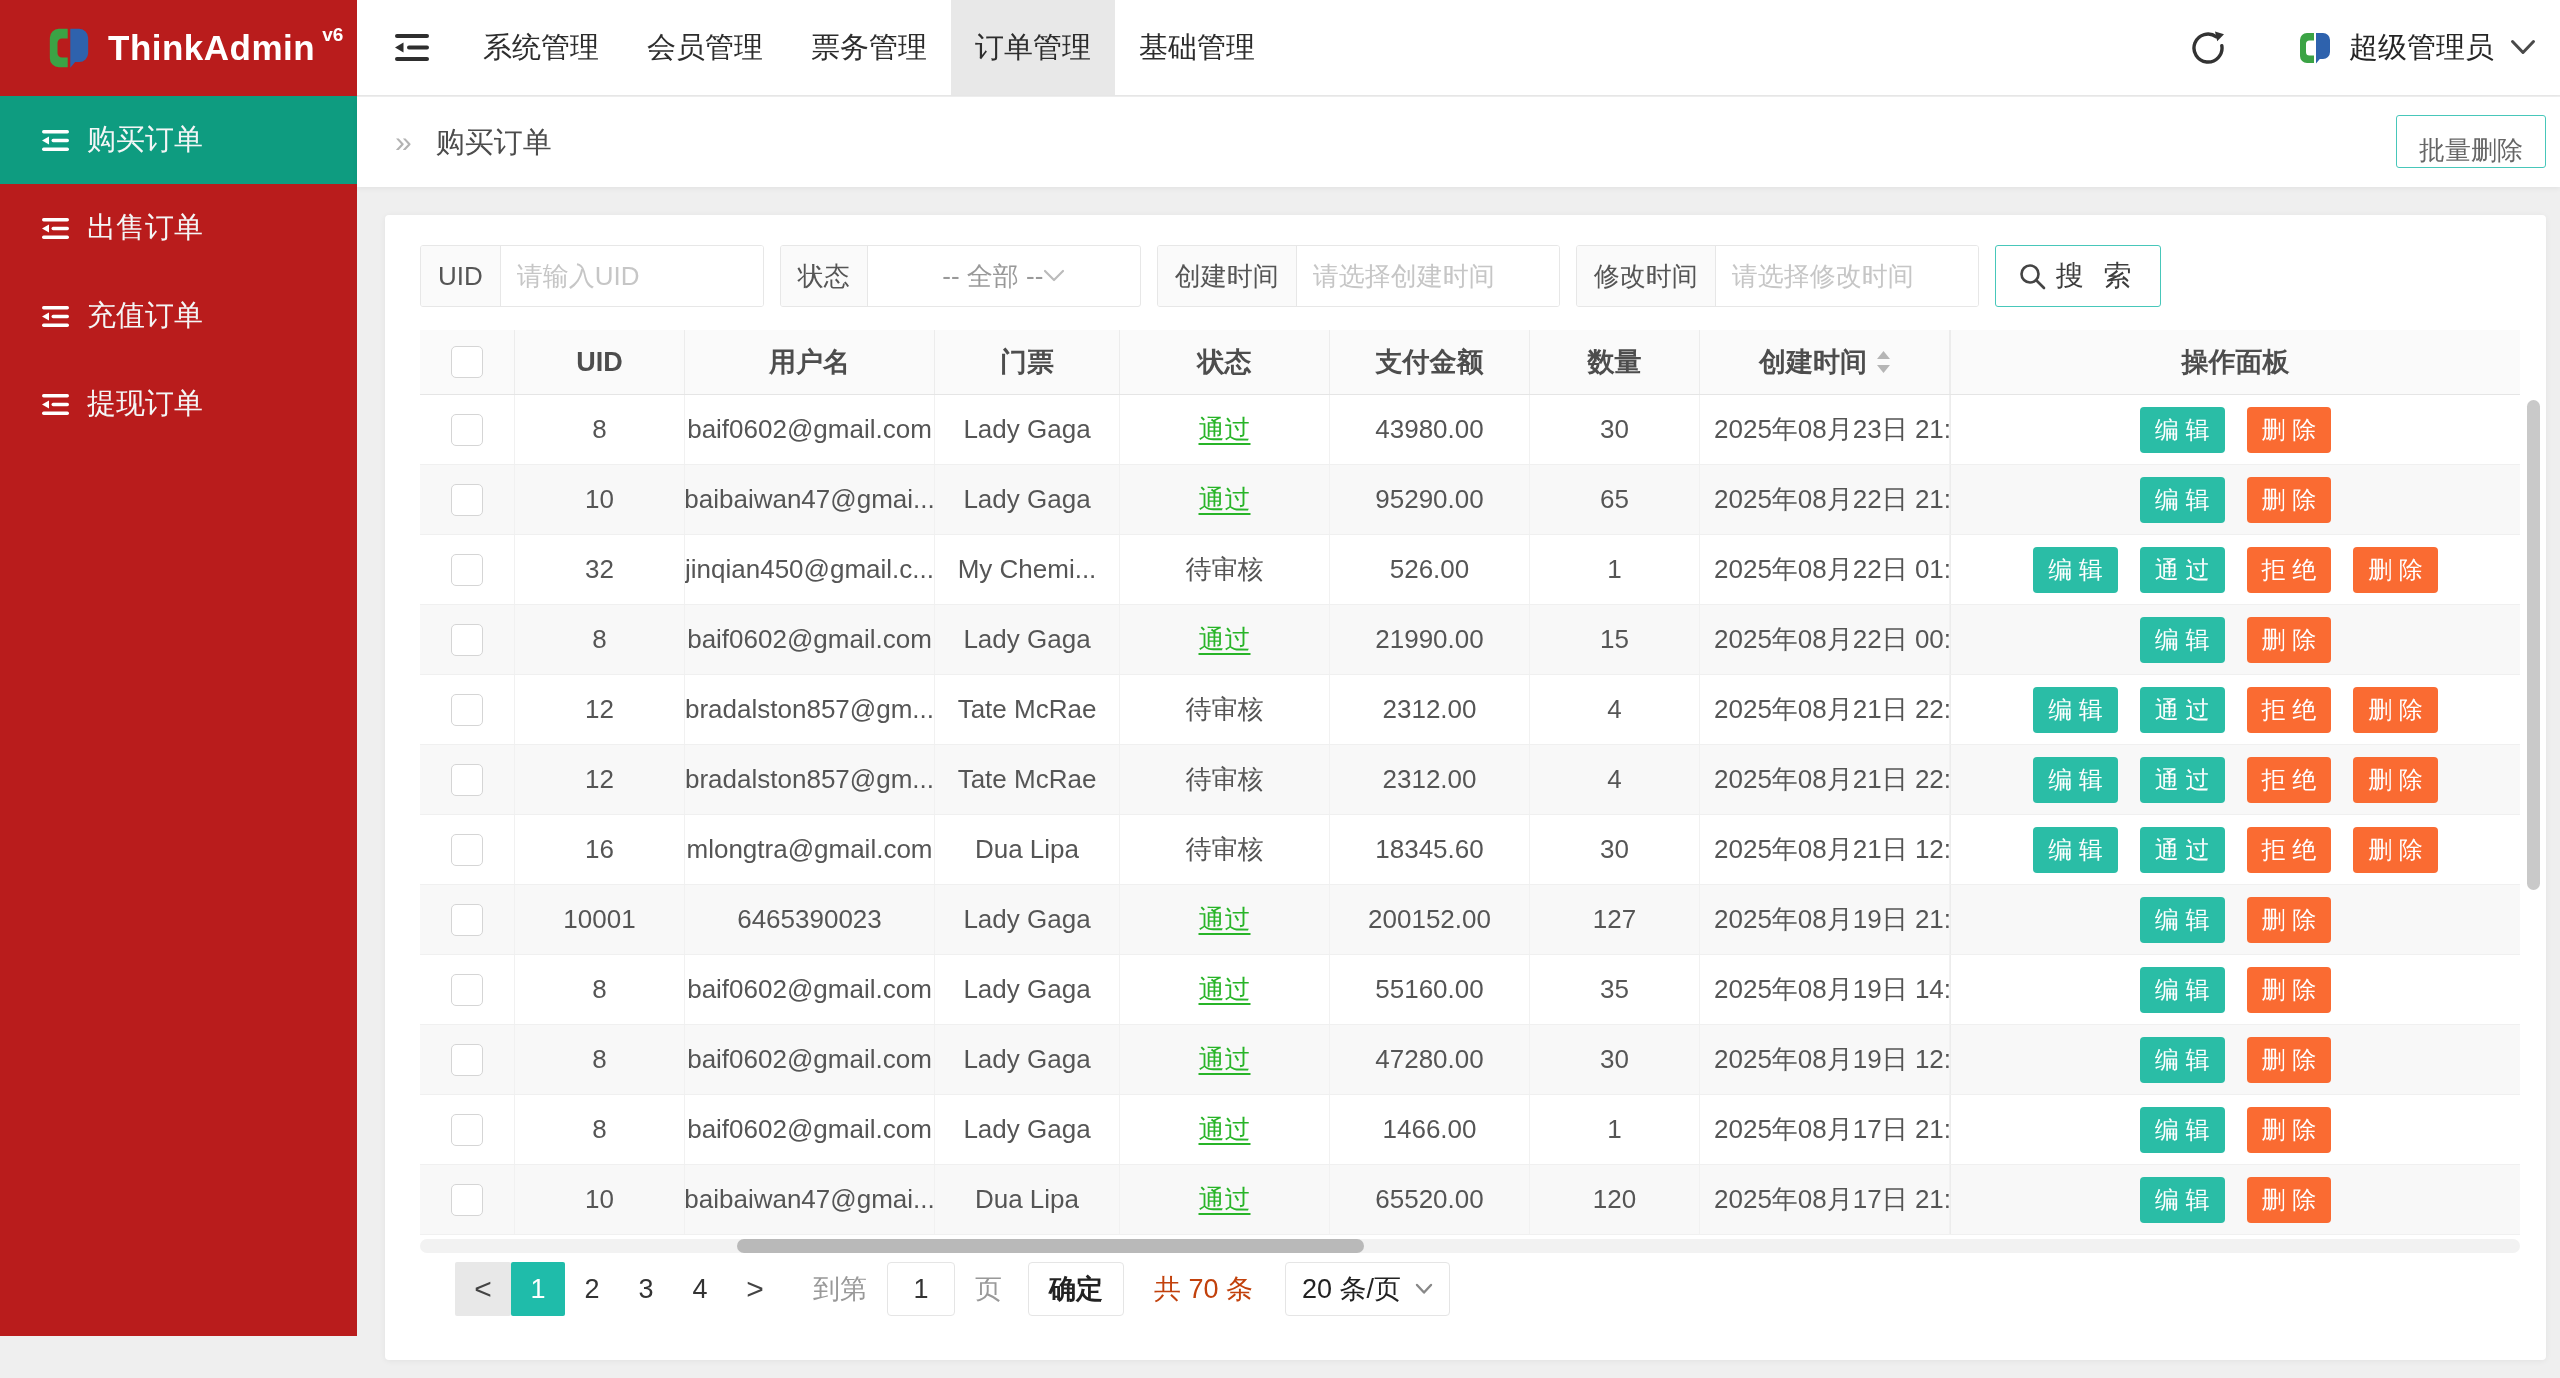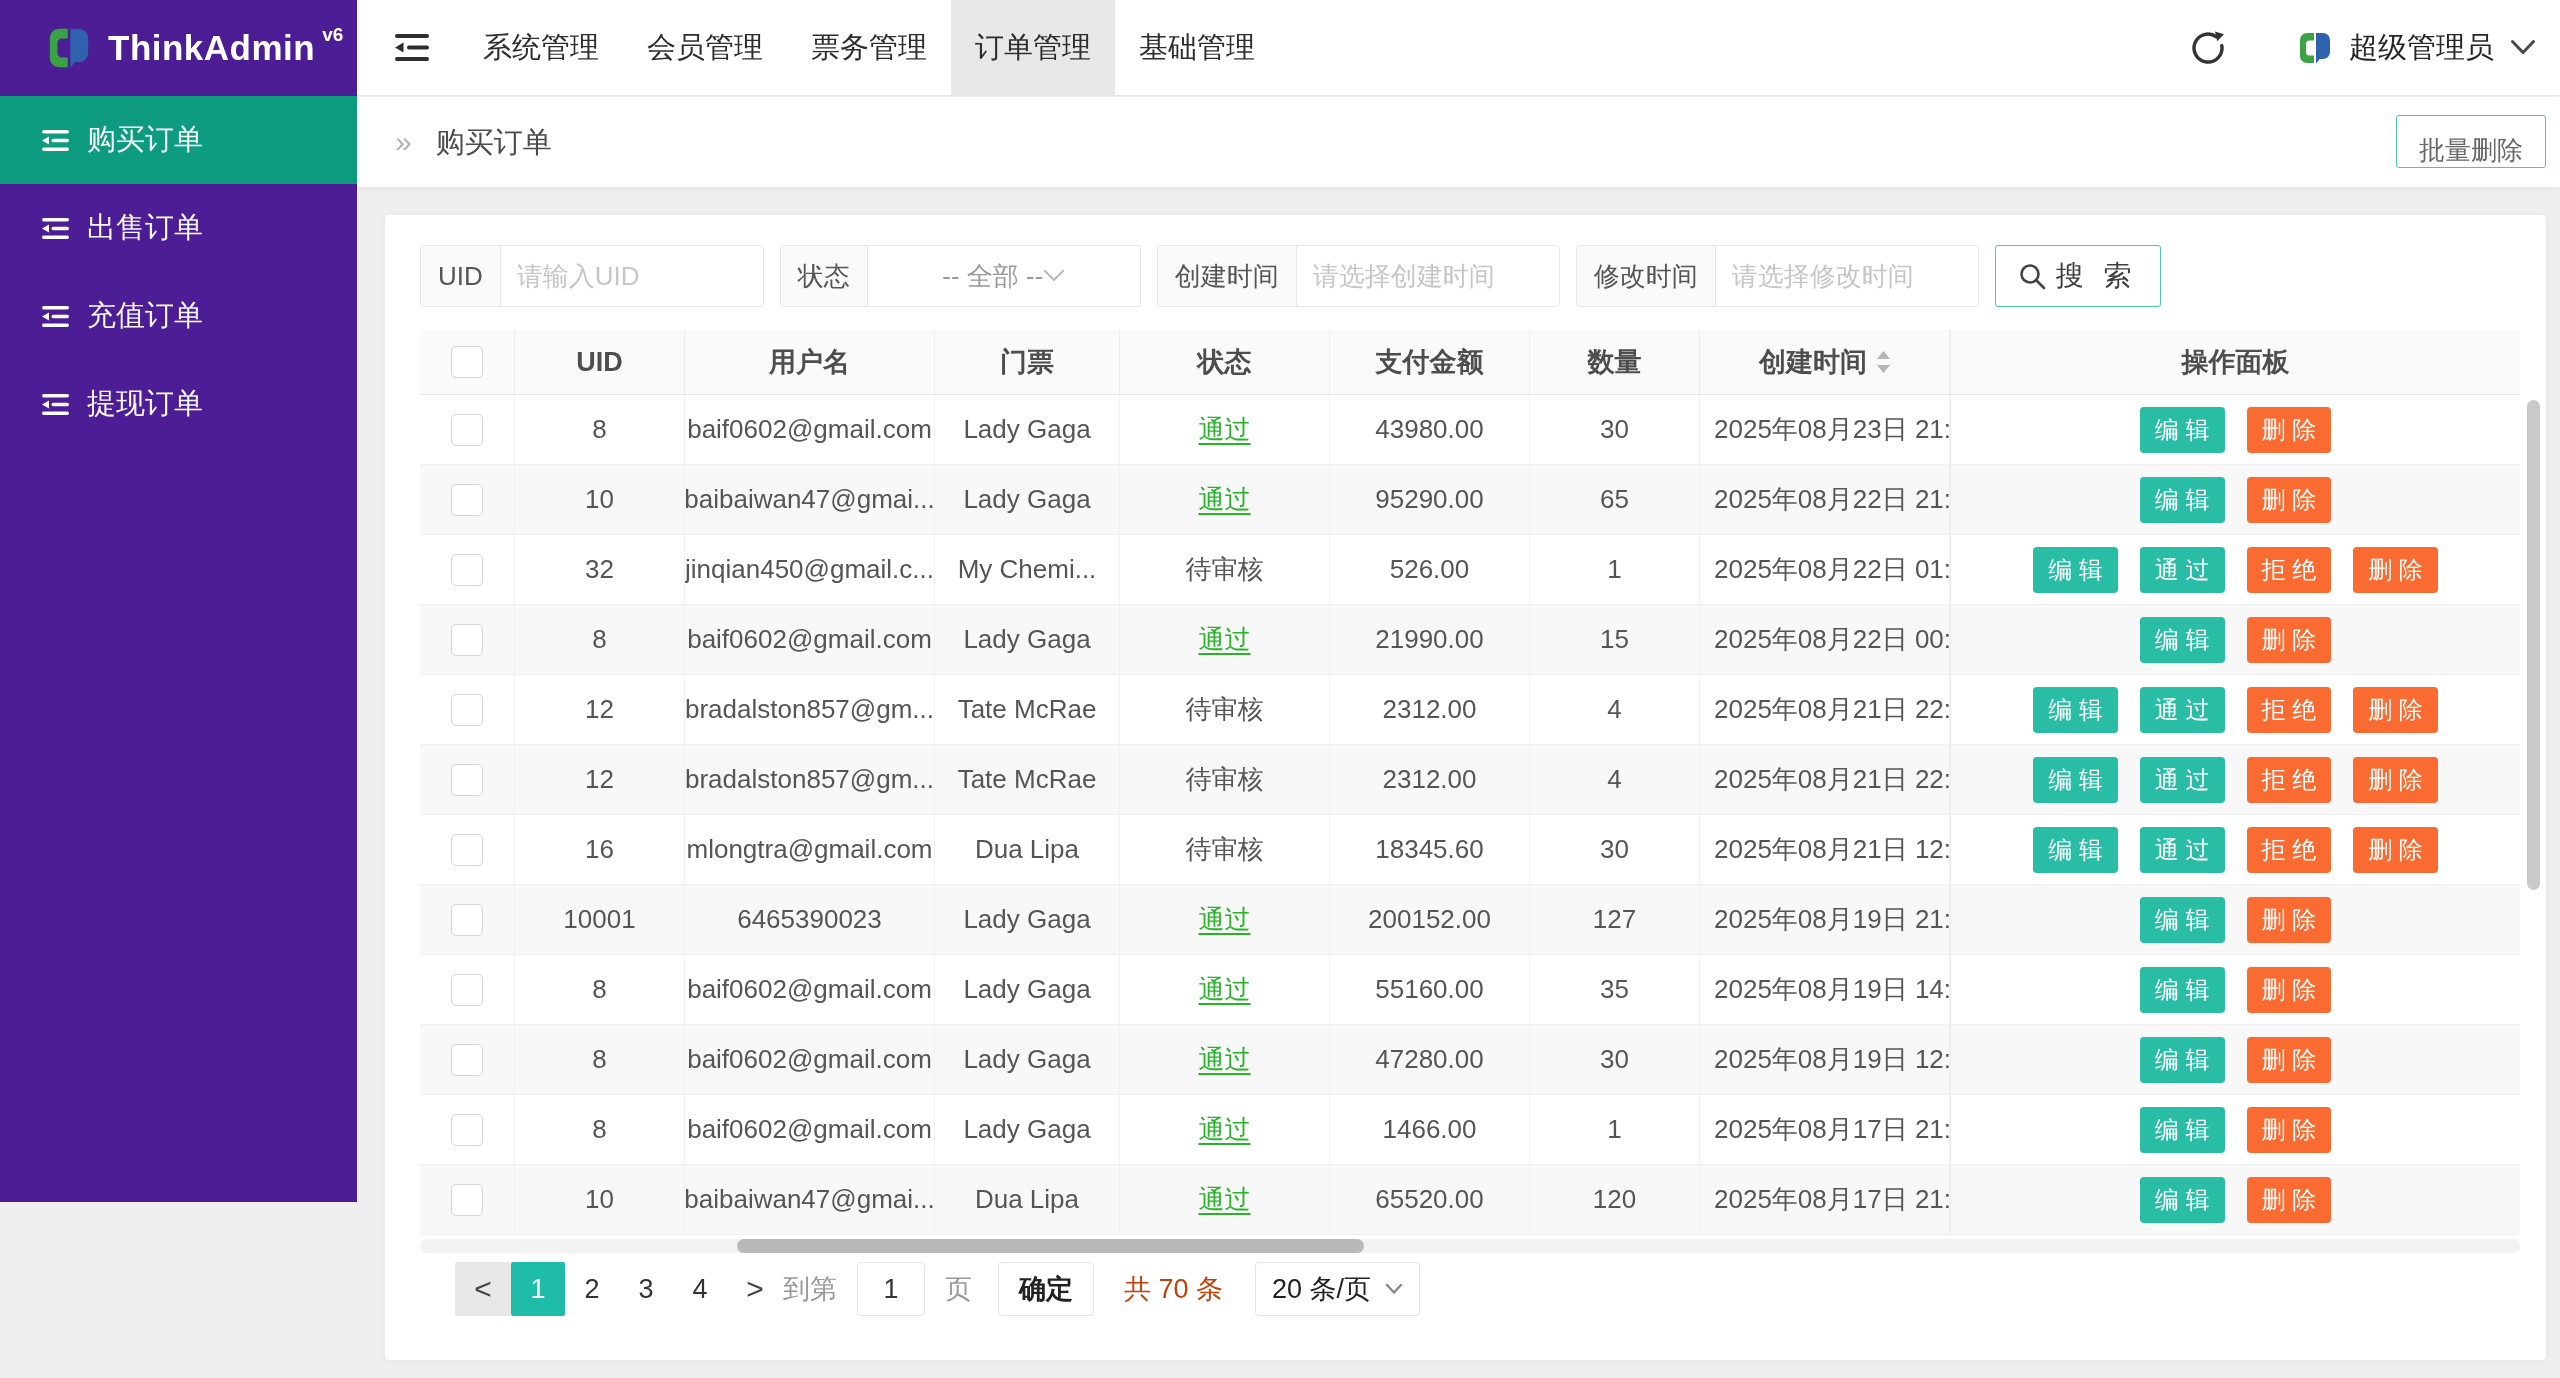--- a/index.html
+++ b/index.html
@@ -1,20 +1,20 @@
 <!DOCTYPE html>
 <html><head>
 <meta charset="utf-8">
 <style>
   html,body{margin:0;padding:0}
   body{width:2560px;height:1378px;position:relative;overflow:hidden;background:#efefef;
        font-family:"Liberation Sans","DejaVu Sans",sans-serif;color:#555}
   svg{display:block}
   
-  .sidebar{position:absolute;left:0;top:0;width:357px;height:1202px;background:#4c1d95}
+  .sidebar{position:absolute;left:0;top:0;width:357px;height:1336px;background:#b91c1c}
   .logo-row{height:96px;display:flex;align-items:center;padding-left:46px}
   .logo-text{color:#fff;font-size:35px;font-weight:bold;margin-left:16px;letter-spacing:.5px}
   .logo-ver{color:#fff;font-size:19px;font-weight:bold;margin-left:7px;align-self:flex-start;margin-top:24px}
   .side-item{height:88px;display:flex;align-items:center;padding-left:42px;color:#f4f6f6;font-size:29px;cursor:pointer}
   .side-item.active{background:#0e9c80}
   .side-icon{margin-right:18px}
   
   .topbar{position:absolute;left:357px;top:0;width:2203px;height:96px;background:#fff;
           border-bottom:1px solid #e7e7e7;display:flex;align-items:center;box-sizing:border-box}
   .burger{margin-left:38px;cursor:pointer}
@@ -76,21 +76,21 @@
   .vscroll{position:absolute;left:2142px;top:185px;width:13px;height:490px;background:#c9c9c9;border-radius:7px;cursor:pointer}
   .hscroll-track{position:absolute;left:35px;top:1024px;width:2100px;height:14px;background:#f2f2f2;border-radius:7px}
   .hscroll{position:absolute;left:352px;top:1024px;width:627px;height:14px;background:#b9b9b9;border-radius:7px;cursor:pointer}
   
   .pager{position:absolute;left:70px;top:1047px;height:54px;display:flex;align-items:center;font-size:27px;color:#333}
   .pg-prev{width:56px;height:54px;background:#e8e8e8;display:flex;align-items:center;justify-content:center;
            font-size:30px;color:#444;cursor:pointer;border-radius:2px}
   .pg-next{width:56px;height:54px;display:flex;align-items:center;justify-content:center;font-size:30px;color:#444;cursor:pointer}
   .page-num{width:54px;height:54px;line-height:54px;text-align:center;cursor:pointer}
   .page-num.active{background:#1fbcaa;color:#fff;border-radius:2px}
-  .goto-label{color:#999;}
+  .goto-label{color:#999;margin-left:30px}
   .goto-input{width:62px;height:50px;border:1px solid #e5e5e5;border-radius:4px;text-align:center;
               font-size:27px;color:#333;margin:0 20px;outline:none;font-family:inherit}
   .goto-suffix{color:#999;margin-right:26px}
   .confirm-btn{height:54px;padding:8px 20px;border:1px solid #e5e5e5;border-radius:4px;background:#fff;
                font-size:27px;color:#222;margin-right:30px;cursor:pointer;font-family:inherit;font-weight:bold}
   .total{color:#c2410c;margin-right:32px}
   .size-select{height:54px;box-sizing:border-box;border:1px solid #e5e5e5;border-radius:4px;display:flex;
                align-items:center;padding:0 16px;color:#222;gap:14px;cursor:pointer}
 </style>
 </head>

